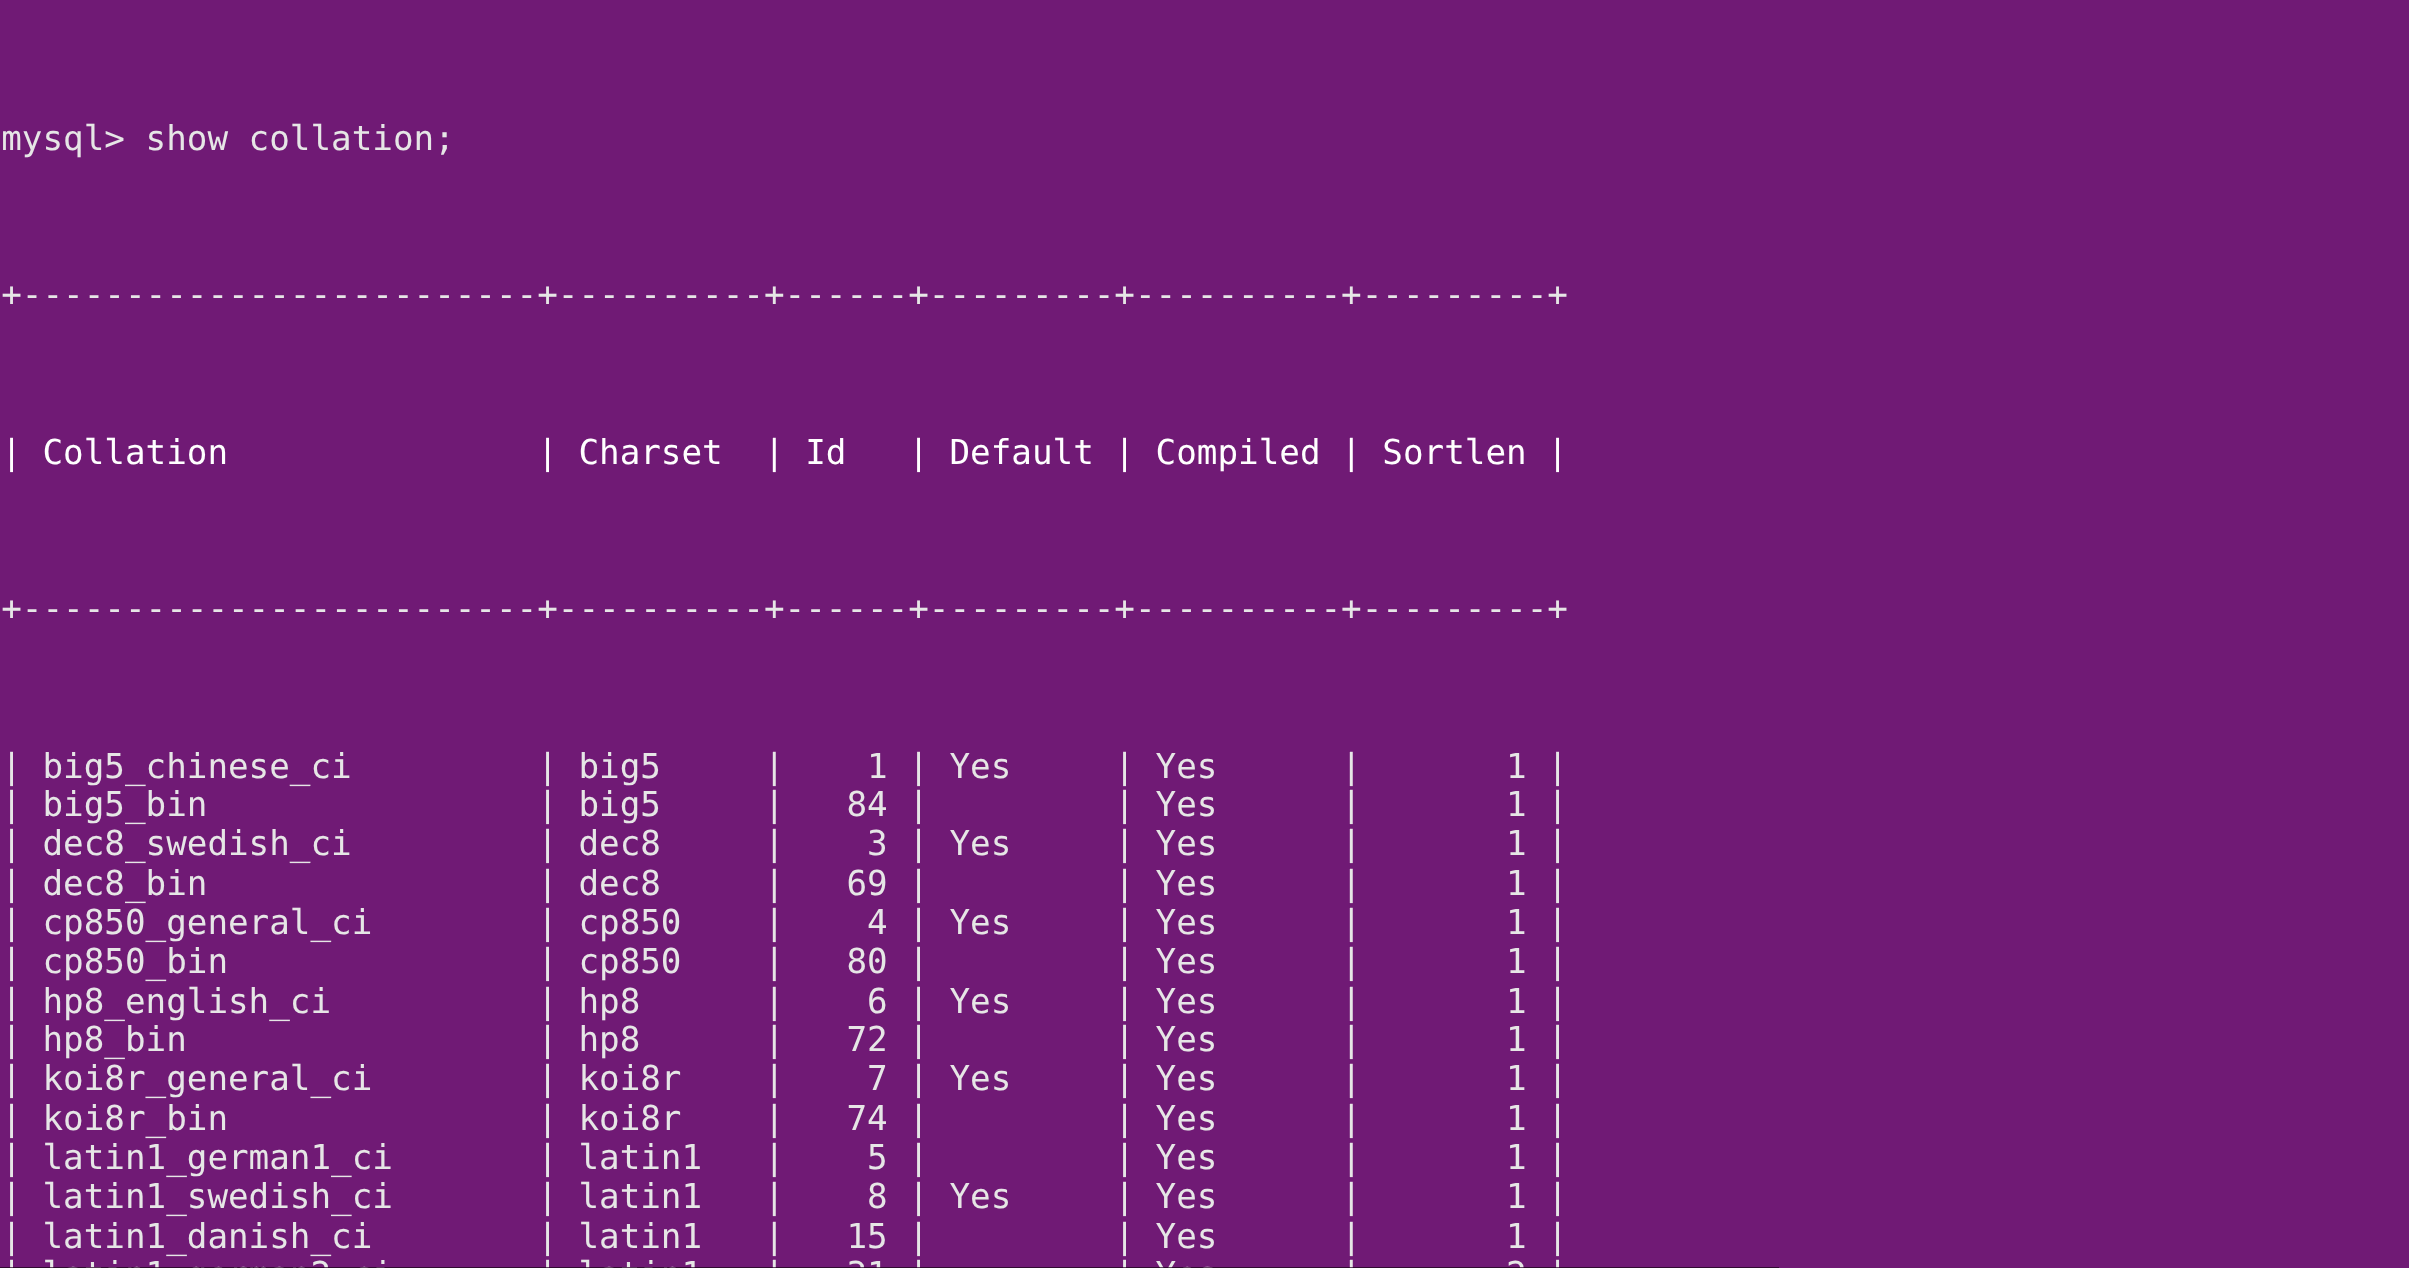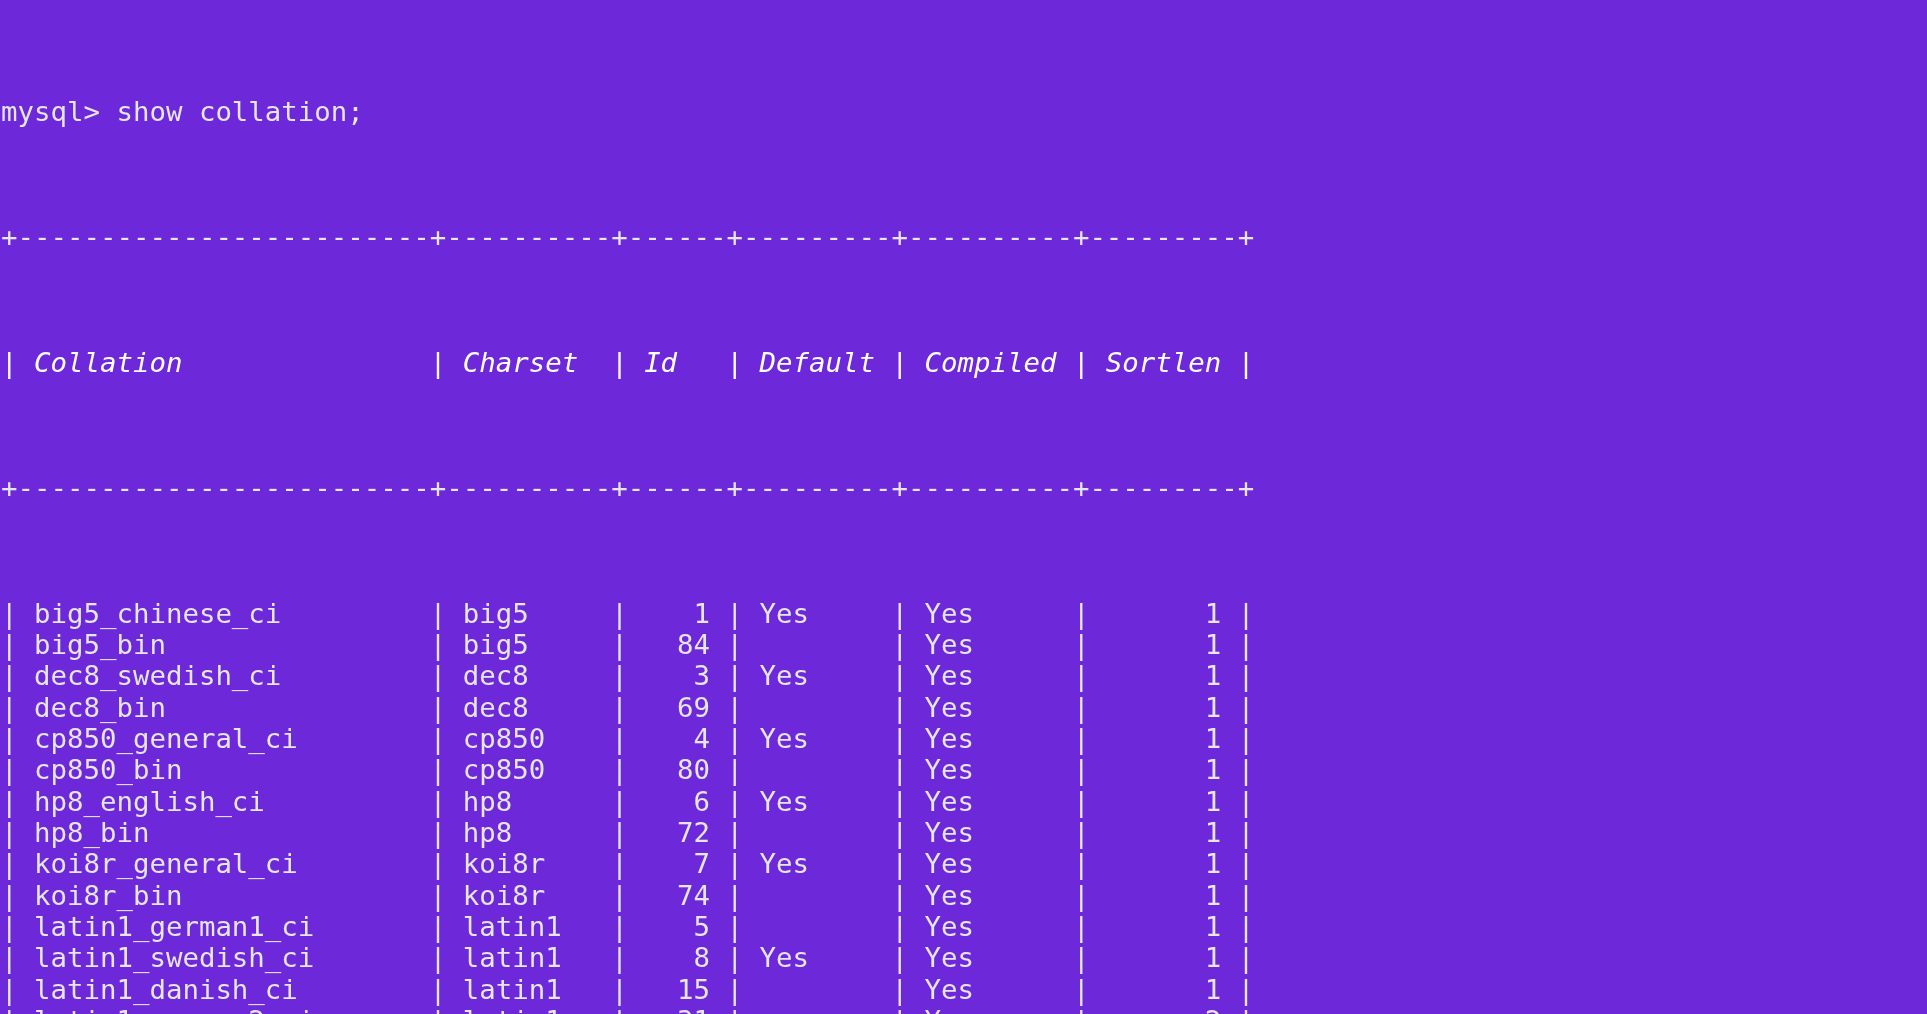--- a/index.html
+++ b/index.html
@@ -9,21 +9,21 @@
     width: 1927px;
     height: 1014px;
     overflow: hidden;
   }
   body {
     font-family: "DejaVu Sans Mono", "Liberation Mono", monospace;
   }
   #terminal {
     width: 1927px;
     height: 1014px;
-    background: #6d28d9;
+    background: #701a75;
     color: #d8d8d8;
     box-sizing: border-box;
     padding: 2px 0 0 0;
     position: relative;
     overflow: hidden;
   }
   .screen {
     font-family: "DejaVu Sans Mono", "Liberation Mono", monospace;
     font-size: 27.4px;
     line-height: 31.35px;
@@ -32,21 +32,21 @@
     color: #e6e6e6;
     padding-left: 1px;
   }
   .line {
     white-space: pre;
     height: 31.35px;
     font-family: "DejaVu Sans Mono", "Liberation Mono", monospace;
   }
   .prompt-line { color: #e6e6e6; }
   .rule-line { color: #e6e6e6; }
-  .header-line { color: #ffffff; font-style: italic; }
+  .header-line { color: #ffffff; }
   .data-line { color: #e6e6e6; }
 </style>
 </head>
 <body>
 
 <div id="terminal">
   <div class="screen">
 
     <div class="line prompt-line">mysql&gt; show collation;</div>
 

